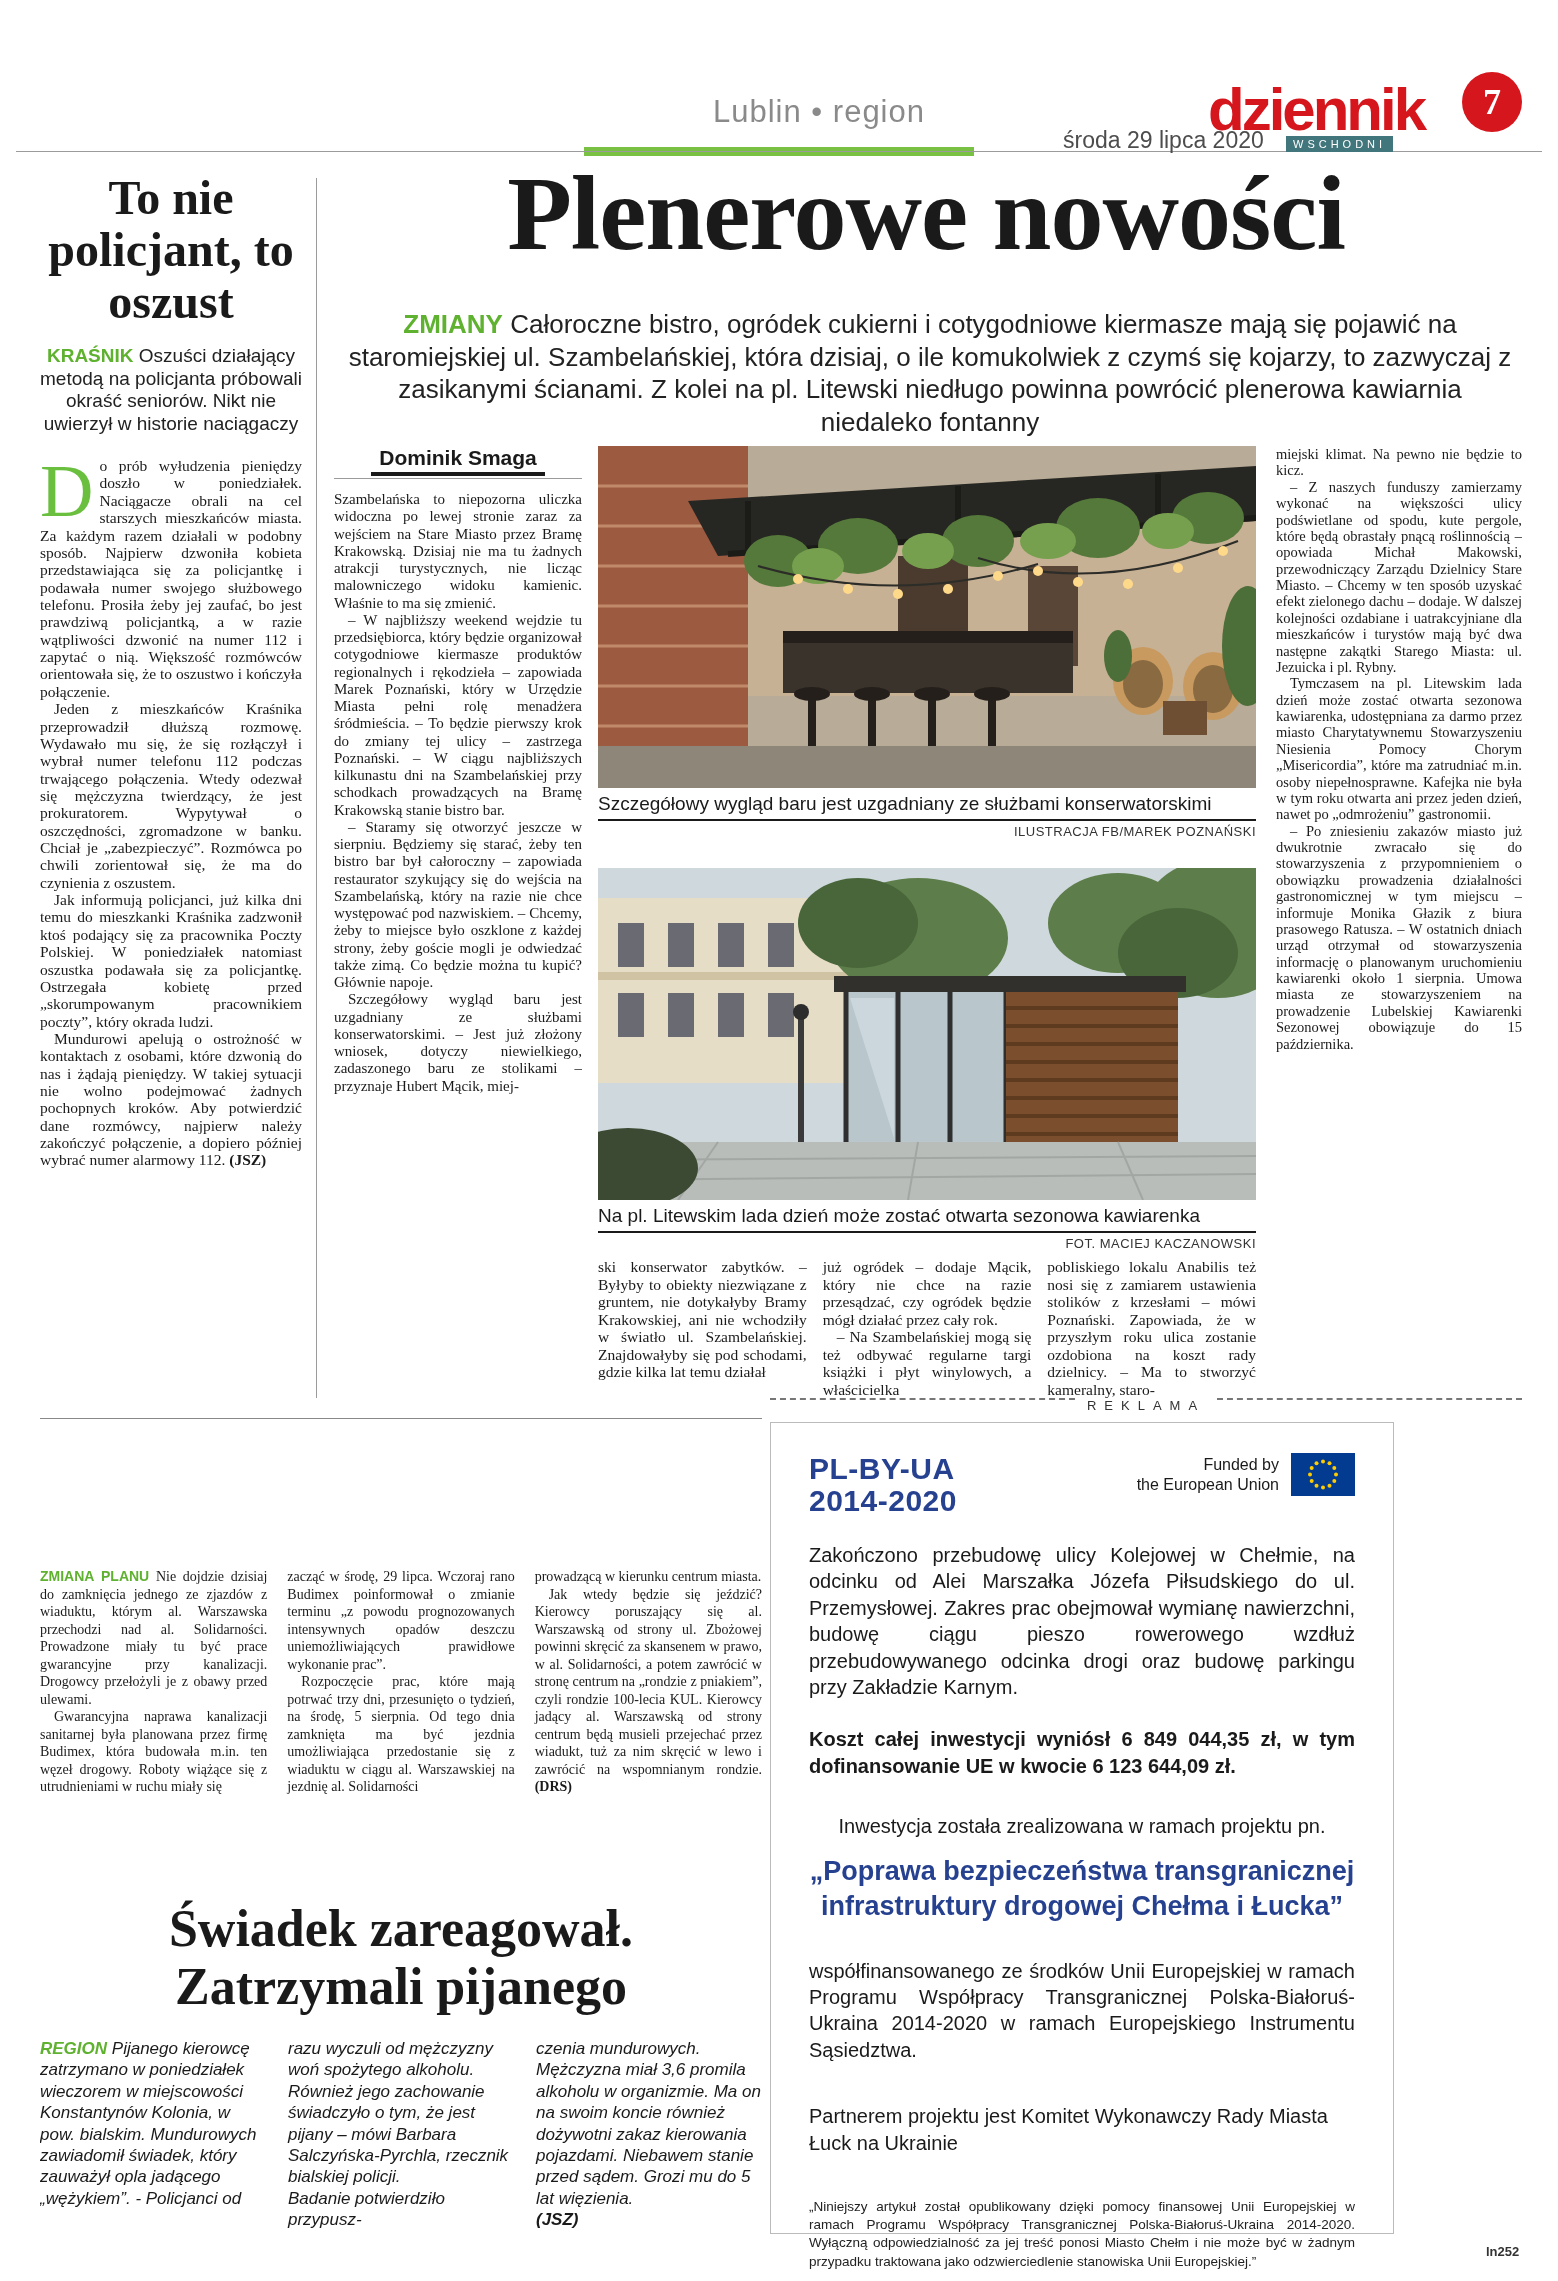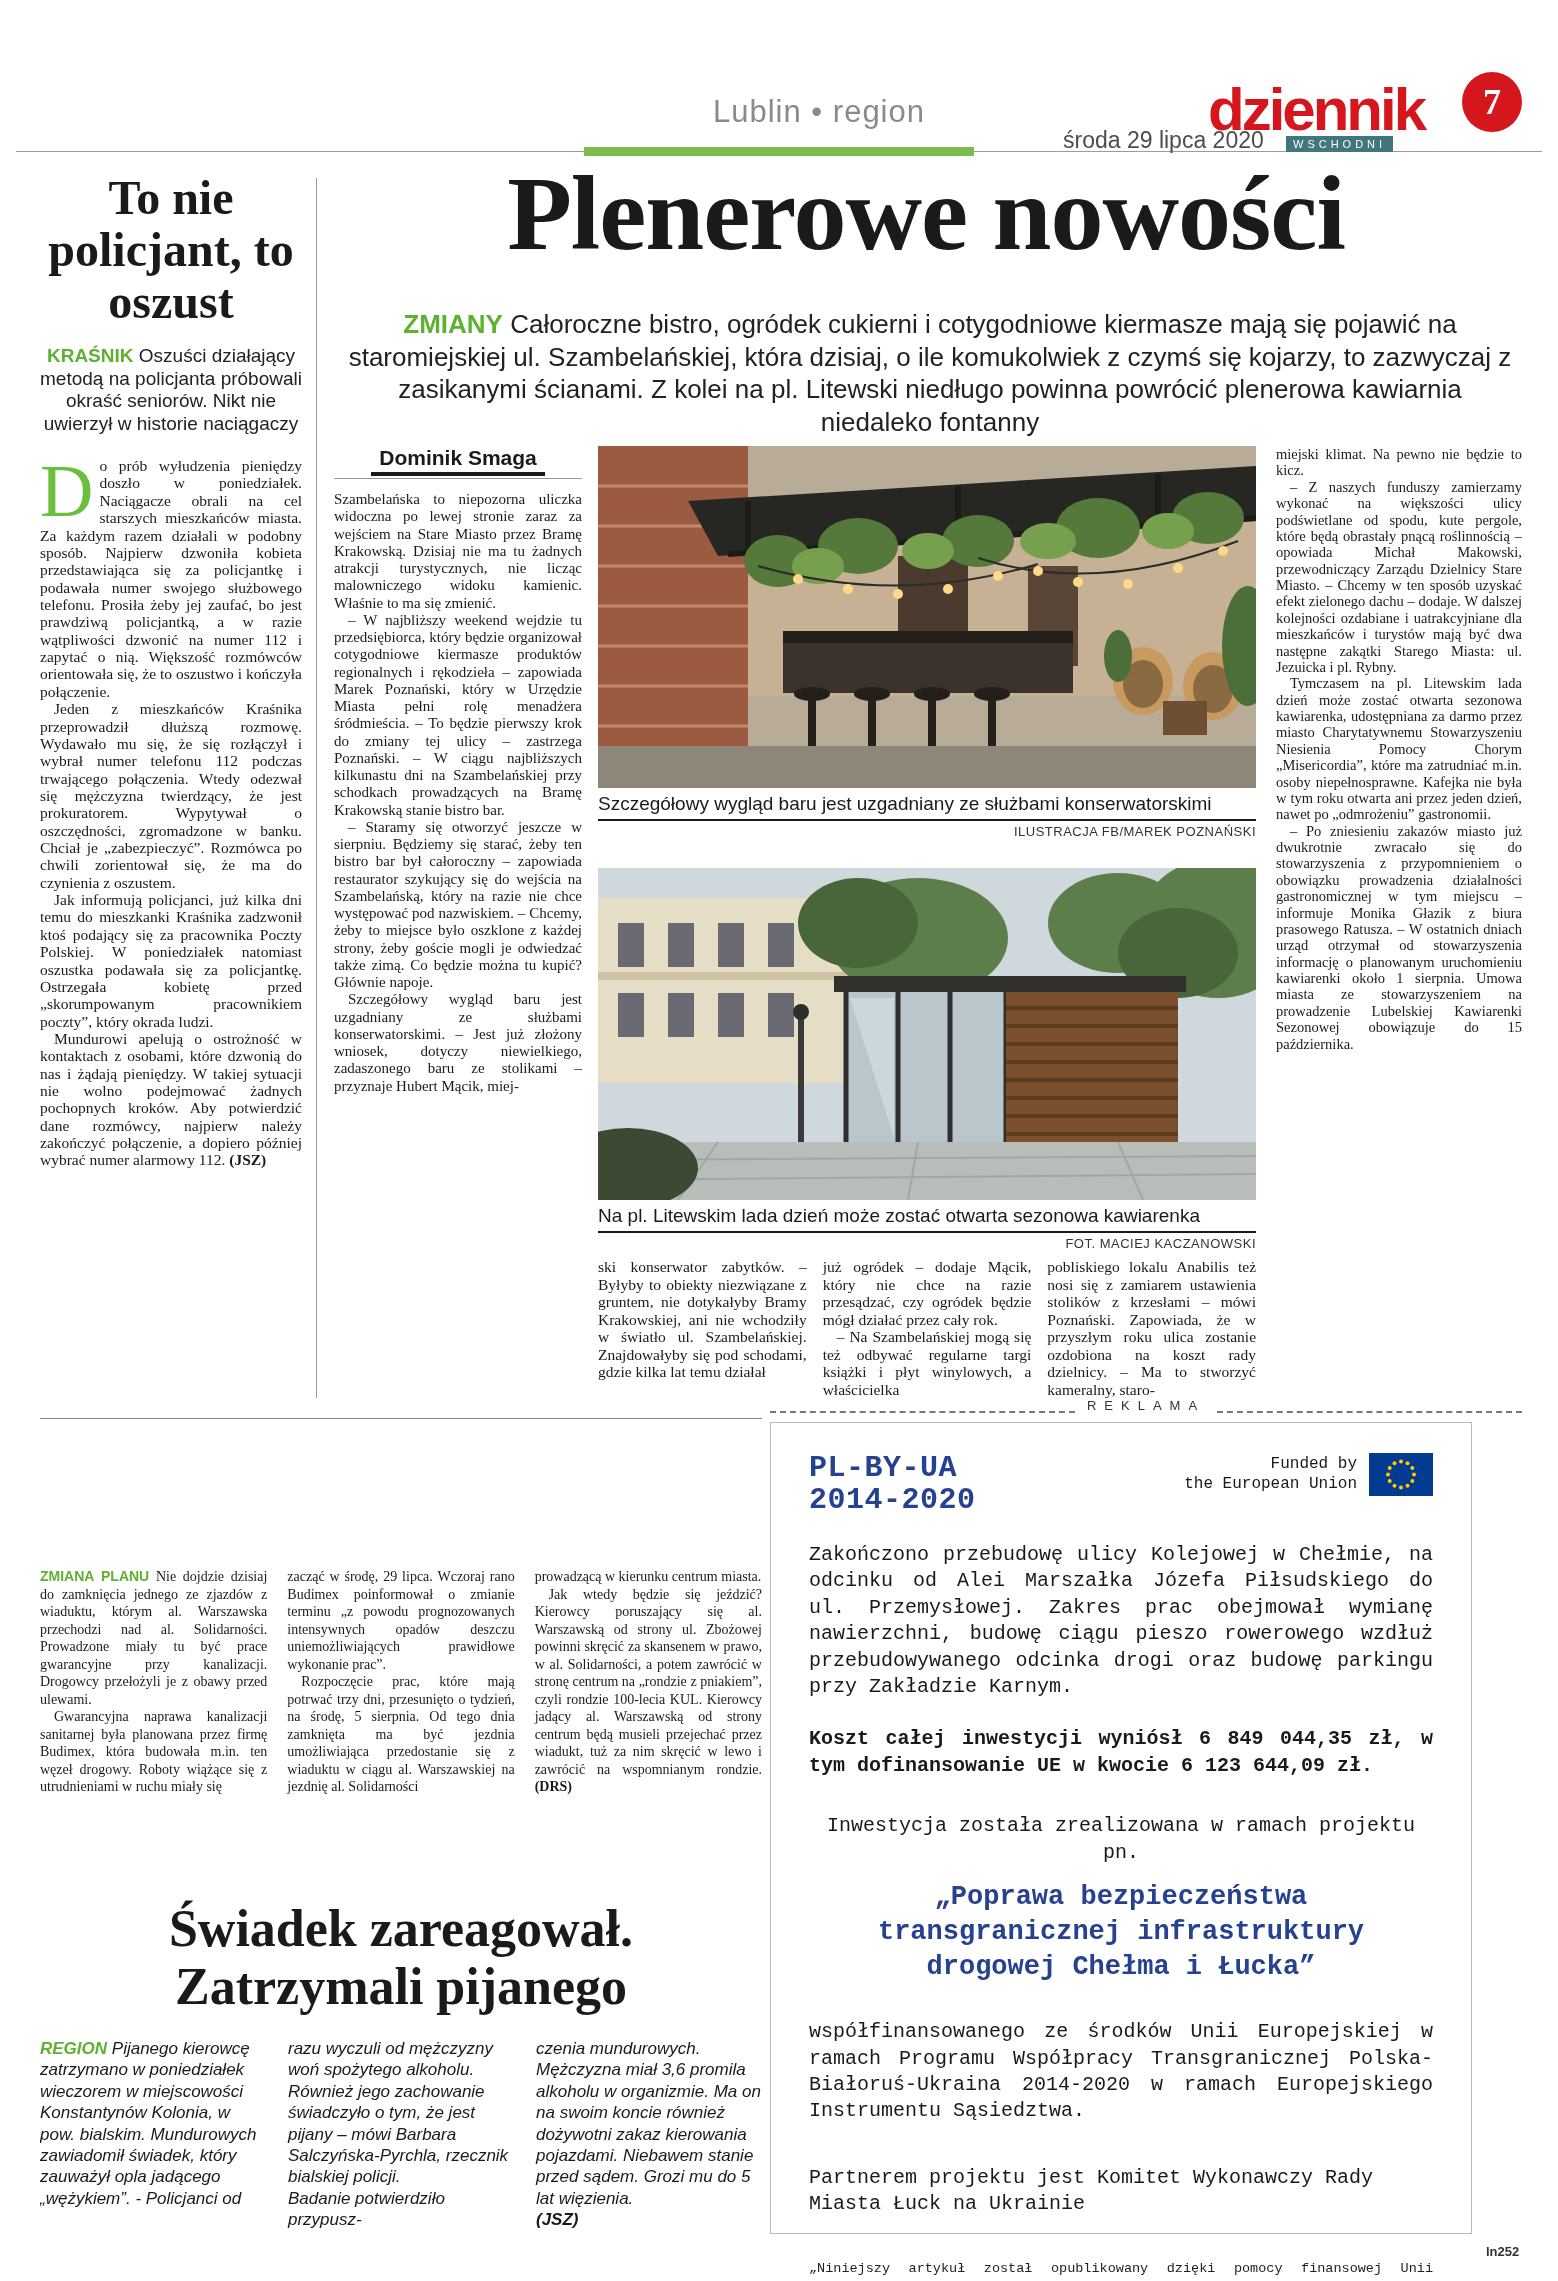--- a/index.html
+++ b/index.html
@@ -45,41 +45,41 @@
   .photo svg{display:block;}
   .caption{position:absolute;font-family:"Liberation Sans",sans-serif;}
   .caption .cap{font-size:19px;line-height:1.12;border-bottom:2px solid #1a1a1a;padding-bottom:5px;}
   .caption .credit{font-size:13px;color:#333;text-align:right;margin-top:3px;letter-spacing:0.5px;}
   .below-cols{position:absolute;left:598px;top:1258px;width:658px;height:142px;overflow:hidden;
       display:flex;gap:16px;}
   .below-cols .c{flex:1;font-size:15.5px;line-height:1.13;}
   .right-col{position:absolute;left:1276px;top:446px;width:246px;height:952px;overflow:hidden;
       font-size:14.5px;line-height:1.13;}
   
-  .reklama{position:absolute;left:770px;top:1398px;width:752px;display:flex;align-items:flex-end;gap:12px;
+  .reklama{position:absolute;left:770px;top:1398px;width:752px;display:flex;align-items:flex-start;gap:12px;
       font-family:"Liberation Sans",sans-serif;font-size:13px;letter-spacing:8px;color:#333;}
   .reklama .dash{flex:1;border-top:2px dashed #777;height:0;}
   
   .rw-rule{position:absolute;left:40px;top:1418px;width:722px;border-top:1px solid #888;}
   .rw-head{position:absolute;left:40px;top:1432px;width:722px;text-align:center;
       font-size:52px;font-weight:bold;line-height:1.07;}
   .rw-cols{position:absolute;left:40px;top:1568px;width:722px;height:338px;overflow:hidden;
       display:flex;gap:20px;}
   .rw-cols .c{flex:1;font-size:14px;line-height:1.25;}
   .rw-cols .tag{font-size:14px;}
   
   .dd-head{position:absolute;left:40px;top:1900px;width:722px;text-align:center;
       font-size:52px;font-weight:bold;line-height:1.12;}
   .dd-cols{position:absolute;left:40px;top:2038px;width:722px;height:215px;overflow:hidden;
       display:flex;gap:22px;font-family:"Liberation Sans",sans-serif;font-style:italic;}
   .dd-cols .c{flex:1;font-size:17px;line-height:1.26;}
   .dd-cols p{margin:0;text-align:left;}
   
-  .ad{position:absolute;left:770px;top:1422px;width:702px;height:812px;border:1px solid #bbb;
-      font-family:Liberation Mono, monospace;box-sizing:border-box;padding:30px 38px;}
+  .ad{position:absolute;left:770px;top:1422px;width:624px;height:812px;border:1px solid #bbb;
+      font-family:Liberation Sans, sans-serif;box-sizing:border-box;padding:30px 38px;}
   .ad-top{display:flex;justify-content:space-between;align-items:flex-start;}
   .ad-logo{color:#26418f;font-weight:bold;font-size:30px;line-height:1.05;letter-spacing:0.5px;}
   .ad-funded{display:flex;align-items:center;gap:12px;}
   .ad-funded .t{font-size:16px;text-align:right;color:#1a1a1a;line-height:1.2;}
   .ad p{margin:0;font-size:20px;line-height:1.32;}
   .ad .p1{margin-top:26px;text-align:justify;}
   .ad .p2{margin-top:26px;font-weight:bold;text-align:justify;}
   .ad .p3{margin-top:34px;text-align:center;}
   .ad .quote{margin-top:14px;text-align:center;font-weight:bold;font-size:27px;color:#26418f;line-height:1.3;}
   .ad .p4{margin-top:34px;text-align:justify;}

